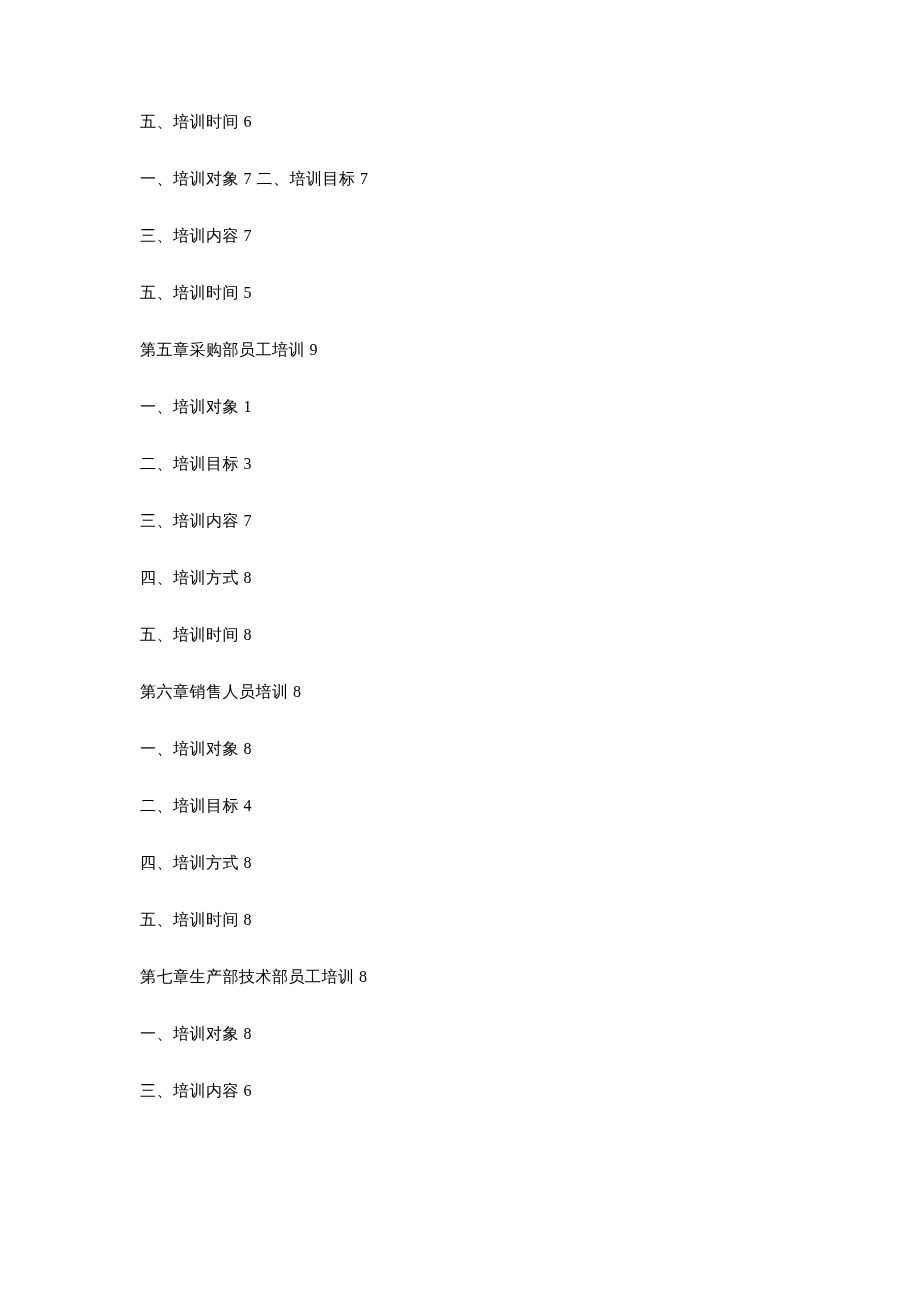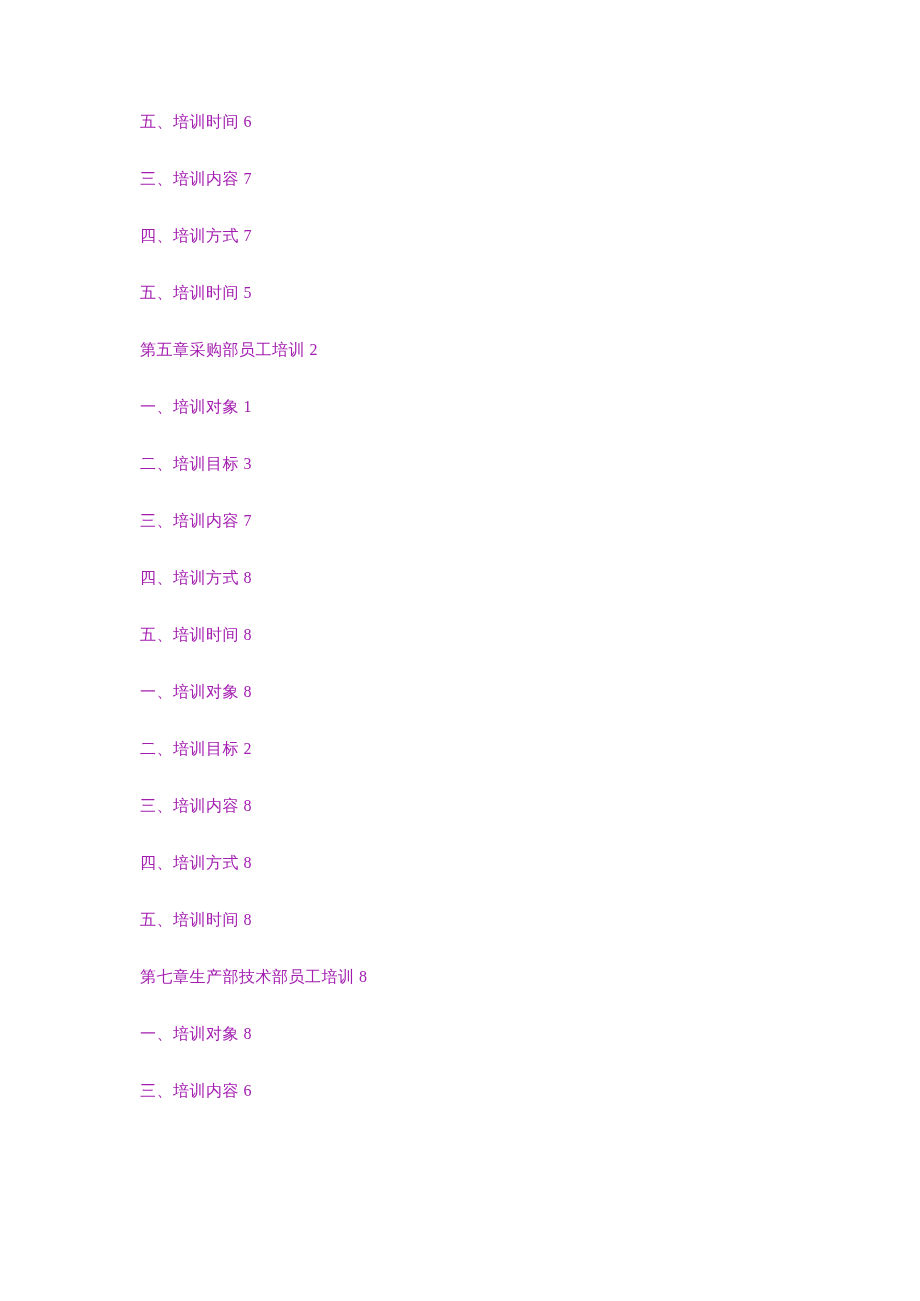--- a/index.html
+++ b/index.html
@@ -8,42 +8,42 @@
       background: #ffffff;
       font-family: "SimSun", "宋体", serif;
       width: 920px;
       height: 1301px;
     }
     .page {
       padding: 110px 140px 0 140px;
     }
     .toc-line {
       font-size: 16px;
-      color: #a21caf;
+      color: #000000;
       line-height: 1.5;
       margin-bottom: 33px;
       letter-spacing: 0.5px;
     }
   </style>
 </head>
 <body>
 
 <div class="page">
   <div class="toc-line">五、培训时间 6</div>
+  <div class="toc-line">一、培训对象 7 二、培训目标 7</div>
   <div class="toc-line">三、培训内容 7</div>
-  <div class="toc-line">四、培训方式 7</div>
   <div class="toc-line">五、培训时间 5</div>
-  <div class="toc-line">第五章采购部员工培训 2</div>
+  <div class="toc-line">第五章采购部员工培训 9</div>
   <div class="toc-line">一、培训对象 1</div>
   <div class="toc-line">二、培训目标 3</div>
   <div class="toc-line">三、培训内容 7</div>
   <div class="toc-line">四、培训方式 8</div>
   <div class="toc-line">五、培训时间 8</div>
+  <div class="toc-line">第六章销售人员培训 8</div>
   <div class="toc-line">一、培训对象 8</div>
-  <div class="toc-line">二、培训目标 2</div>
-  <div class="toc-line">三、培训内容 8</div>
+  <div class="toc-line">二、培训目标 4</div>
   <div class="toc-line">四、培训方式 8</div>
   <div class="toc-line">五、培训时间 8</div>
   <div class="toc-line">第七章生产部技术部员工培训 8</div>
   <div class="toc-line">一、培训对象 8</div>
   <div class="toc-line">三、培训内容 6</div>
 
 </div>
 
 </body></html>

